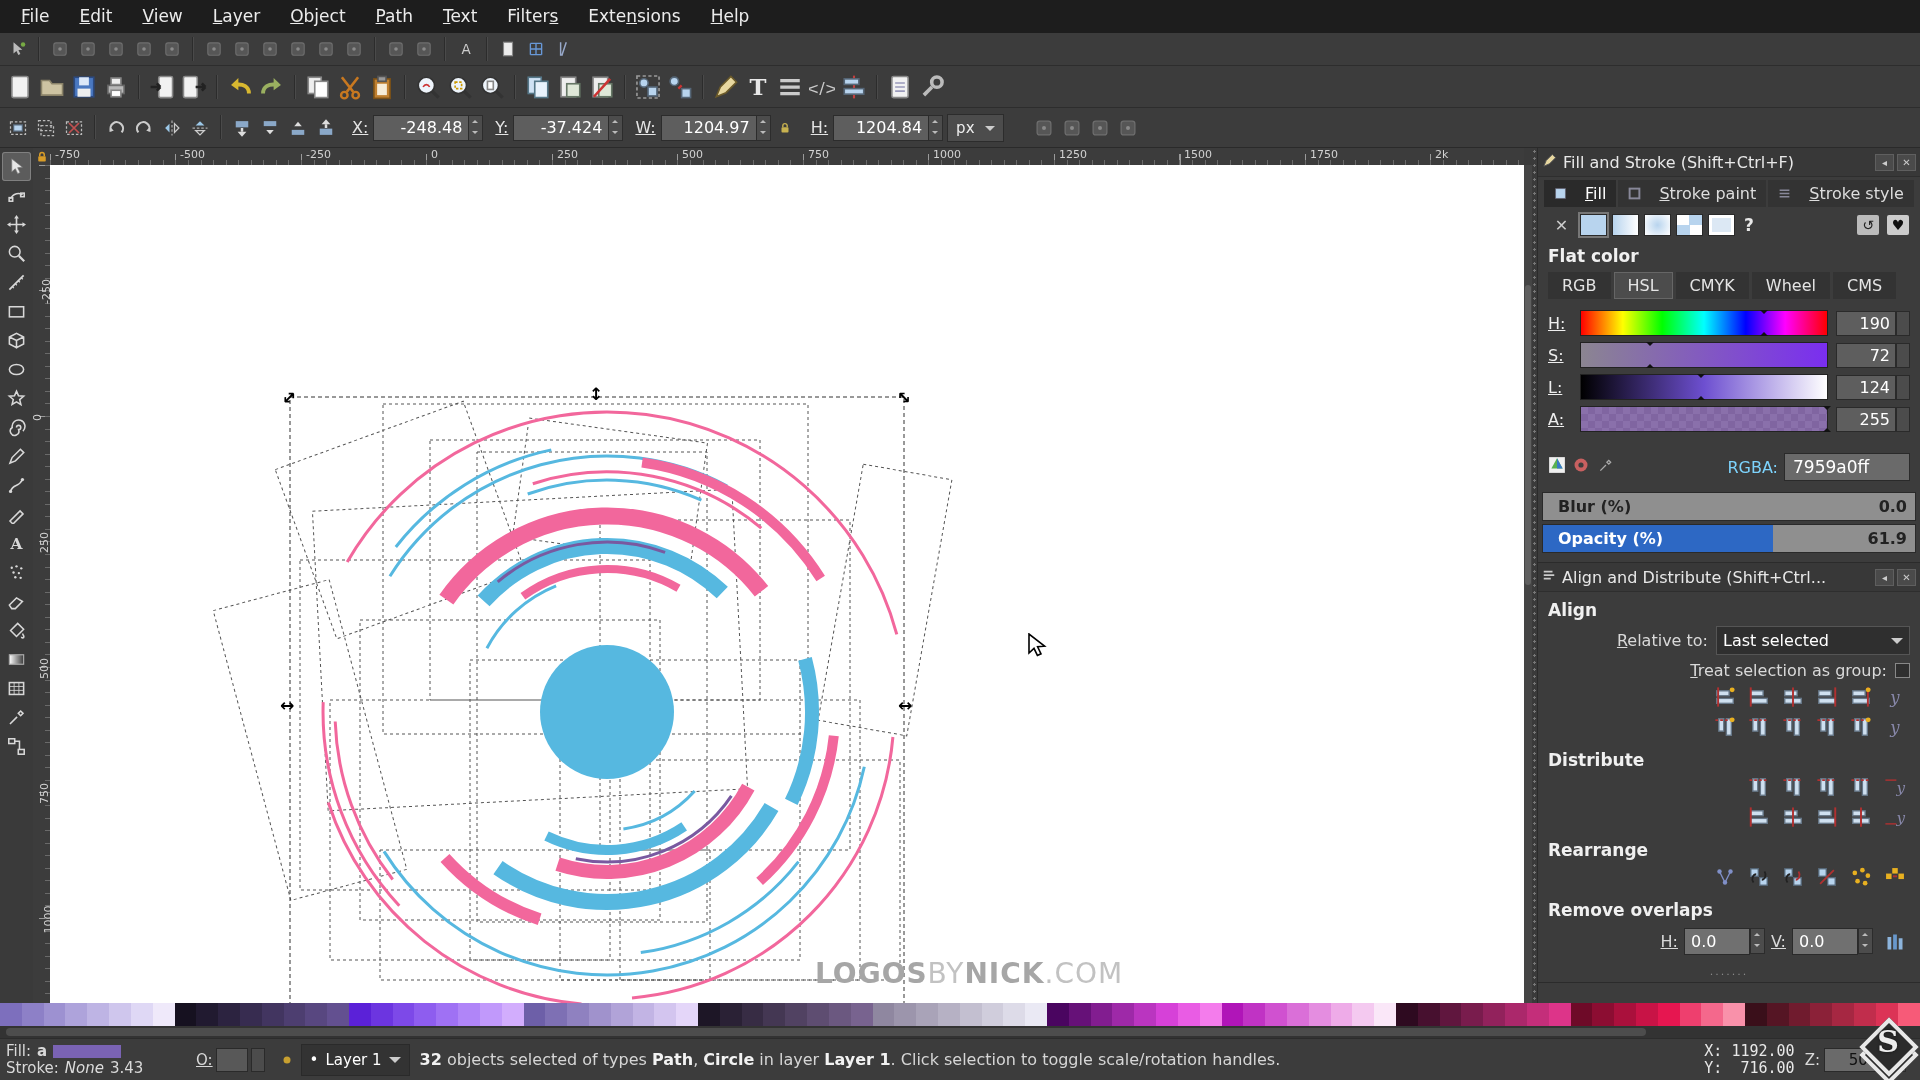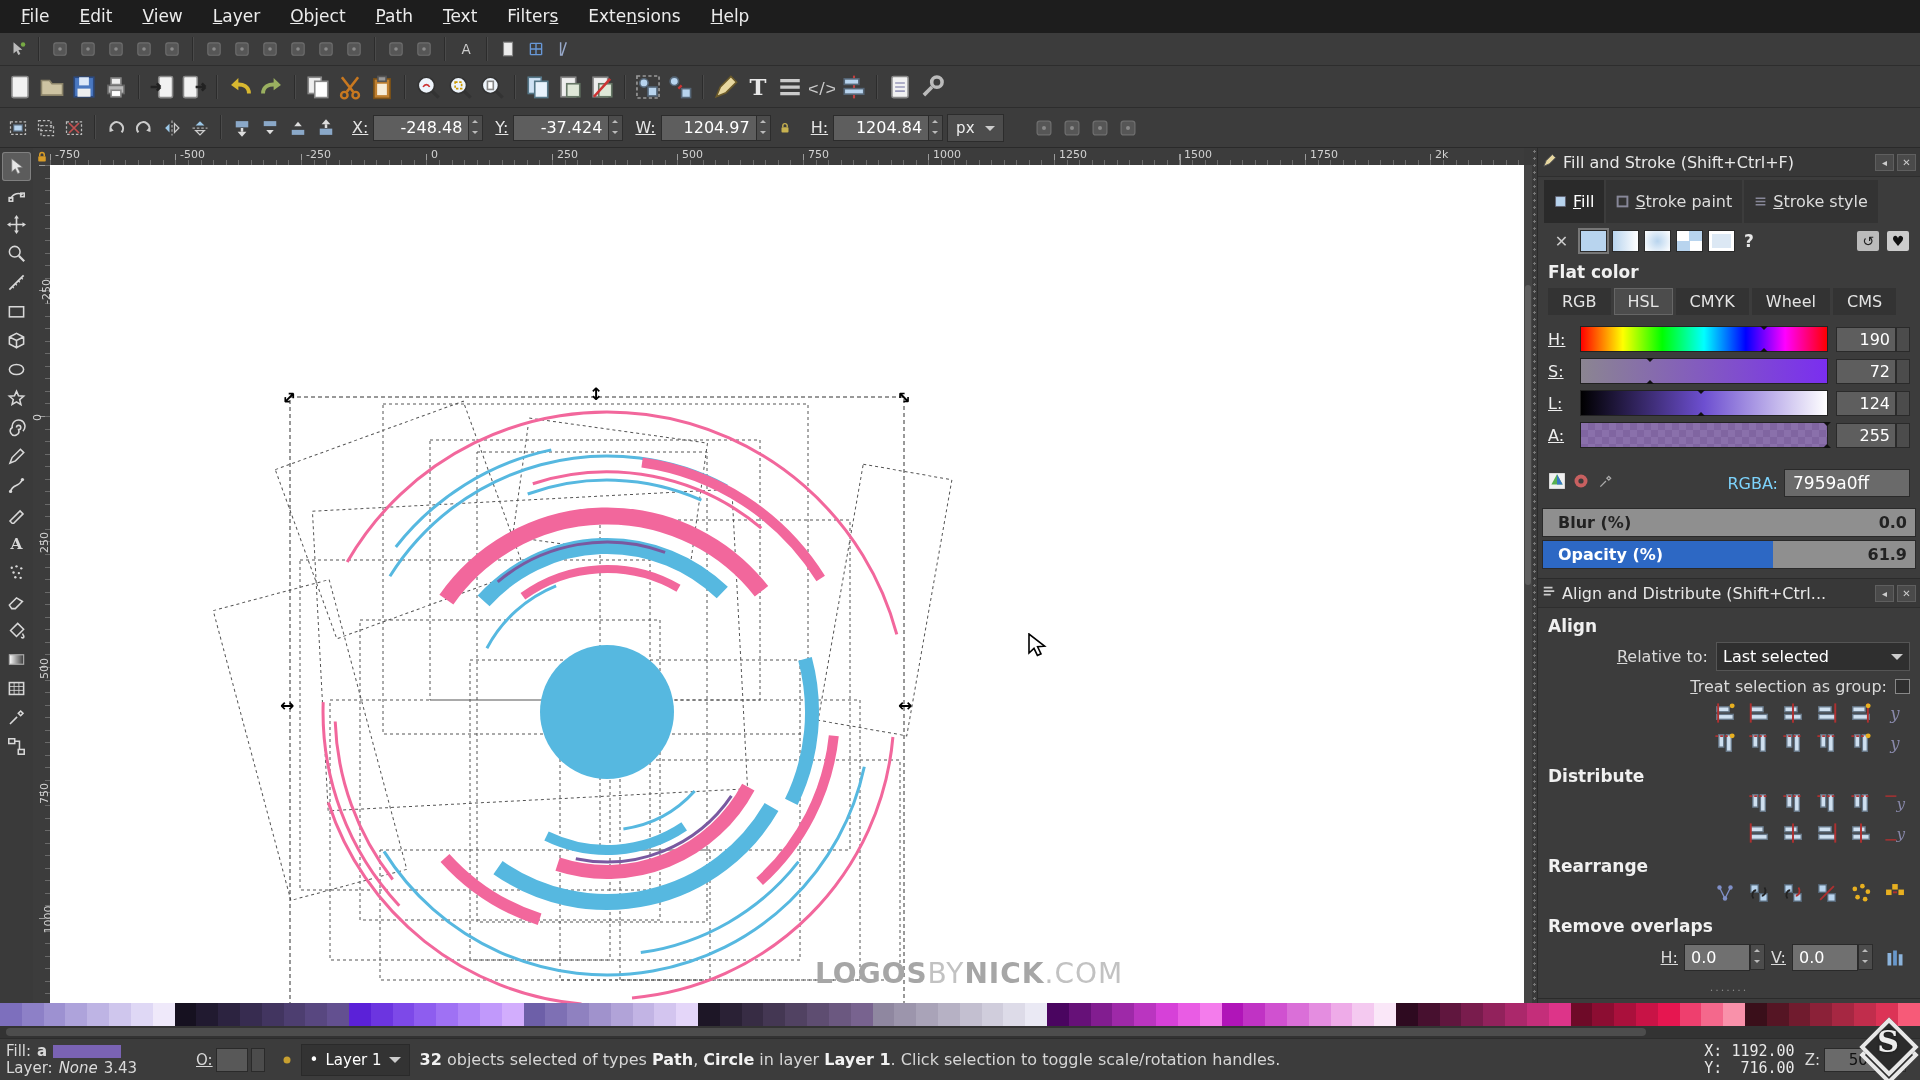--- a/index.html
+++ b/index.html
@@ -65,21 +65,21 @@
   
   #dock{position:absolute;left:1537px;top:148px;width:383px;height:855px;background:#3c3c3c;
         box-sizing:border-box;border-left:1px solid #2b2b2b;font-size:15px;}
   .panel{border-bottom:1px solid #2b2b2b;}
   .ptitle{display:flex;align-items:center;height:28px;background:#383838;border-bottom:1px solid #2e2e2e;
           padding:0 4px;font-size:16px;color:#e8e8e8;white-space:nowrap;overflow:hidden;}
   .ptitle .txt{flex:1;overflow:hidden;text-overflow:ellipsis;}
   .winbtn{width:17px;height:15px;background:#4a4a4a;border:1px solid #5f5f5f;color:#ccc;font-size:10px;
           display:flex;align-items:center;justify-content:center;margin-left:3px;}
   .fs-tabs{display:flex;padding:3px 6px 0 6px;gap:2px;}
-  .fs-tab{display:flex;align-items:center;gap:6px;padding:12px 10px;font-size:16px;color:#ddd;background:#333;}
+  .fs-tab{display:flex;align-items:center;gap:18px;padding:4px 10px;font-size:16px;color:#ddd;background:#333;}
   .fs-tab.selected{background:#2a2a2a;color:#fff;}
   .paint-row{display:flex;align-items:center;padding:7px 10px 2px 10px;gap:5px;}
   .pm{width:27px;height:22px;border:1px solid #2a2a2a;box-sizing:border-box;}
   .pm.none{background:transparent;border:none;color:#ccc;font-size:16px;display:flex;align-items:center;justify-content:center;}
   .pm.selected{box-shadow:0 0 0 2px #777;}
   .qmark{color:#e8e8e8;font-weight:bold;font-size:17px;margin-left:4px;}
   .paint-right{margin-left:auto;display:flex;gap:6px;align-items:center;}
   .mode-title{font-weight:bold;font-size:17px;color:#f0f0f0;padding:8px 10px 4px 10px;}
   .ct-row{display:flex;gap:3px;padding:2px 10px 8px 10px;}
   .ct{padding:4px 14px;background:#333;color:#e4e4e4;font-size:16px;}
@@ -1309,21 +1309,21 @@
     </div>
 
   <div id="statusbar">
     <div id="fs-block">
       <span class="row">
           <span>Fill:</span>
         <span style="font-weight:bold">a</span>
         <span class="fill-swatch" style="background: rgb(122, 99, 180);"></span>
         </span>
       <span class="row">
-          <span>Layer:</span>
+          <span>Stroke:</span>
         <span class="none-it">None</span>
         <span>3.43</span>
         </span>
     </div>
     <div id="opq">
       <span class="u1">O:</span>
       <span class="v"></span>
       <span class="ud" style="display:flex;flex-direction:column;width:12px;height:22px;background:#4c4c4c;border:1px solid #2a2a2a">
           <i class="up" style="flex:1"></i>
           <i class="dn" style="flex:1"></i>

